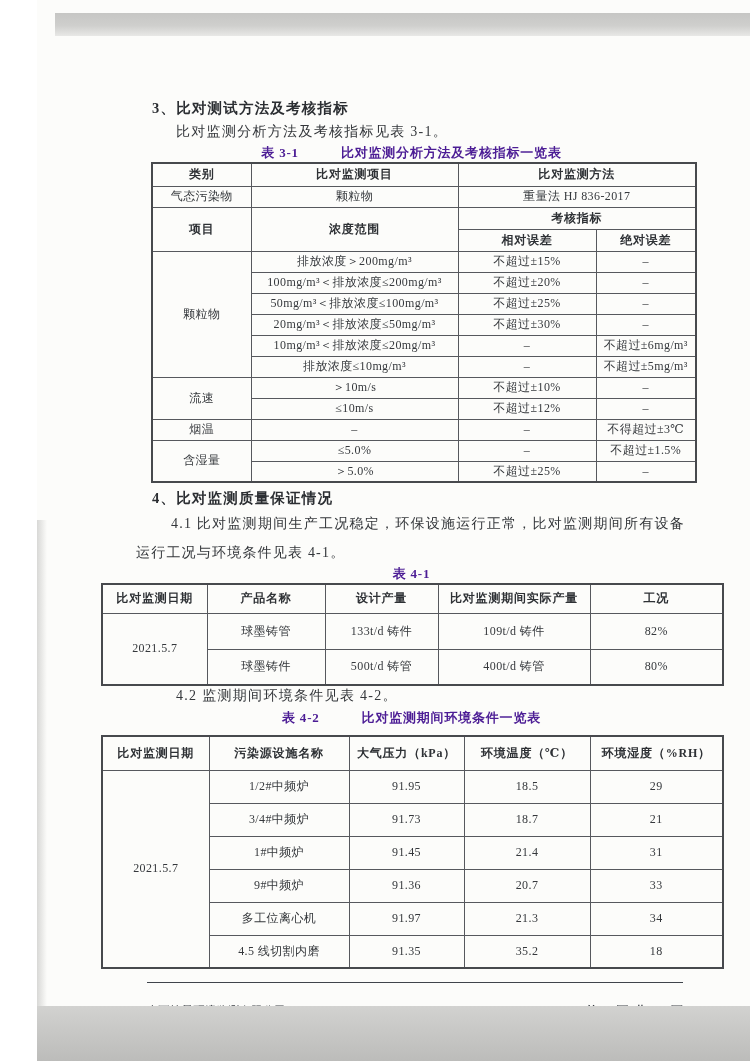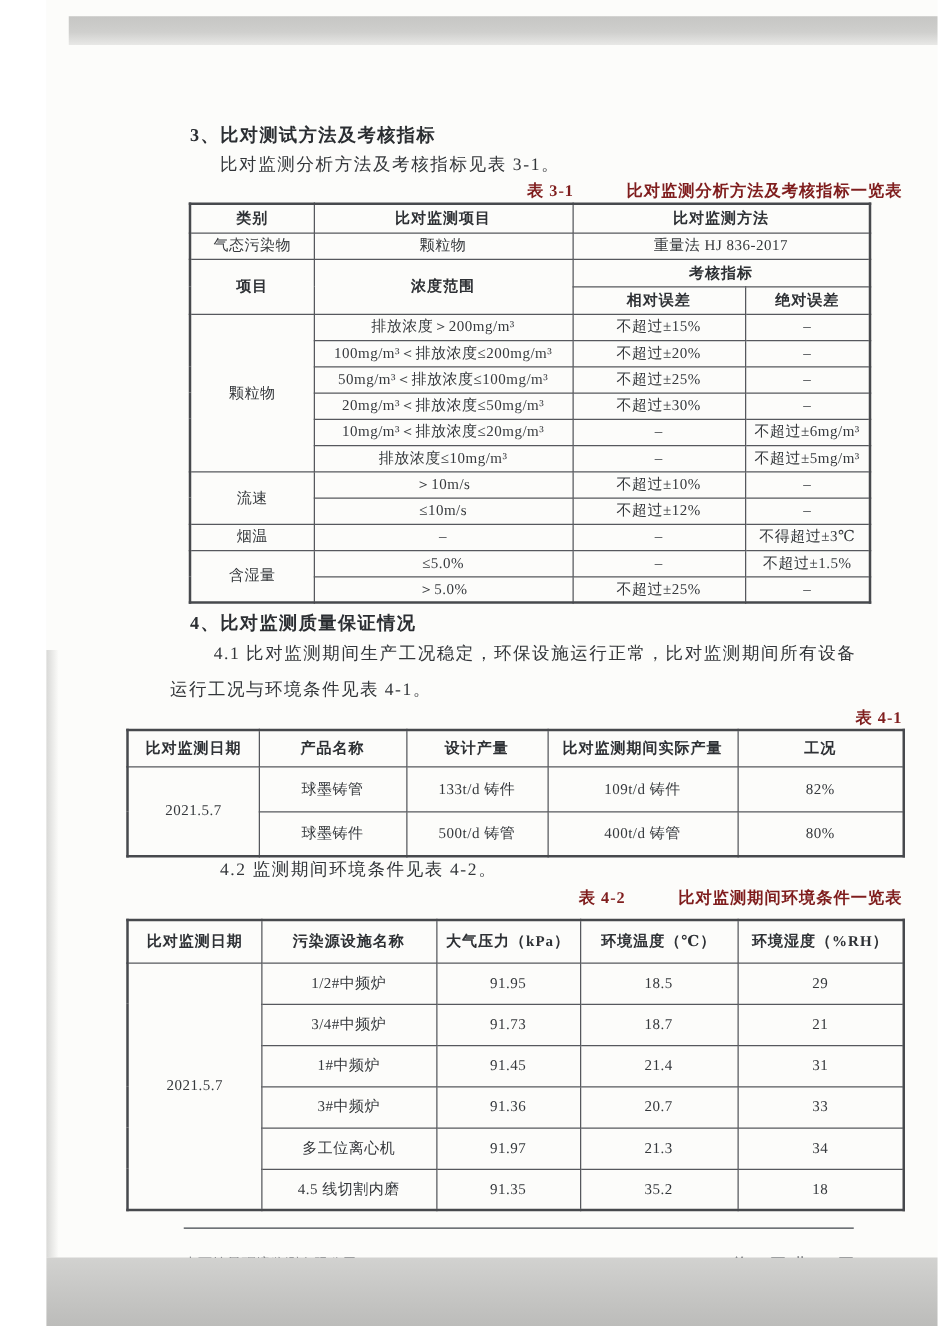--- a/index.html
+++ b/index.html
@@ -29,22 +29,22 @@
   .bodytext {
     position:absolute; font-size:14px; letter-spacing:1.3px;
     color:#33363a; white-space:nowrap;
   }
   .para {
     position:absolute; font-size:14px; letter-spacing:1.2px; color:#33363a;
     line-height:29px; text-align:justify; text-indent:2.5em; white-space:normal;
   }
   .caption {
     position:absolute; left:64px; width:621px;
-    display:flex; justify-content:flex-end; gap:42px;
-    font-weight:bold; font-size:13px; letter-spacing:0.8px; color:#7f1d1d;
+    display:flex; justify-content:center; gap:42px;
+    font-weight:bold; font-size:13px; letter-spacing:0.8px; color:#4c1d95;
     white-space:nowrap;
   }
   table {
     position:absolute; border-collapse:collapse; table-layout:fixed;
     border:2px solid #47494d;
   }
   td {
     border:1px solid #56585d; text-align:center; vertical-align:middle;
     font-size:12px; color:#35383c; padding:0 2px; letter-spacing:0.4px;
     overflow:hidden; white-space:nowrap;
@@ -247,21 +247,21 @@
       <td>18.7</td>
       <td>21</td>
     </tr>
     <tr>
       <td>1#中频炉</td>
       <td>91.45</td>
       <td>21.4</td>
       <td>31</td>
     </tr>
     <tr>
-      <td>3#中频炉</td>
+      <td>9#中频炉</td>
       <td>91.36</td>
       <td>20.7</td>
       <td>33</td>
     </tr>
     <tr>
       <td>多工位离心机</td>
       <td>91.97</td>
       <td>21.3</td>
       <td>34</td>
     </tr>

